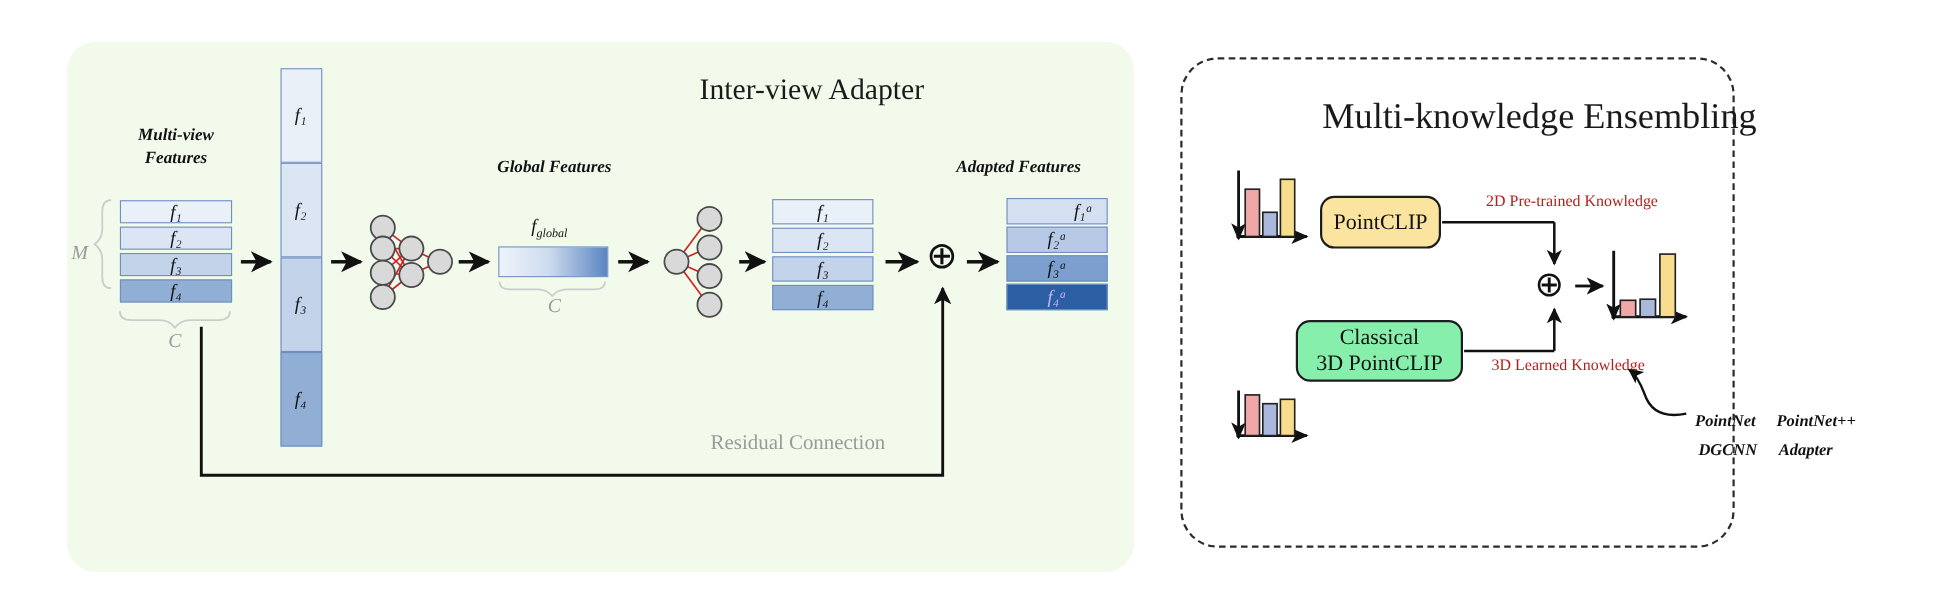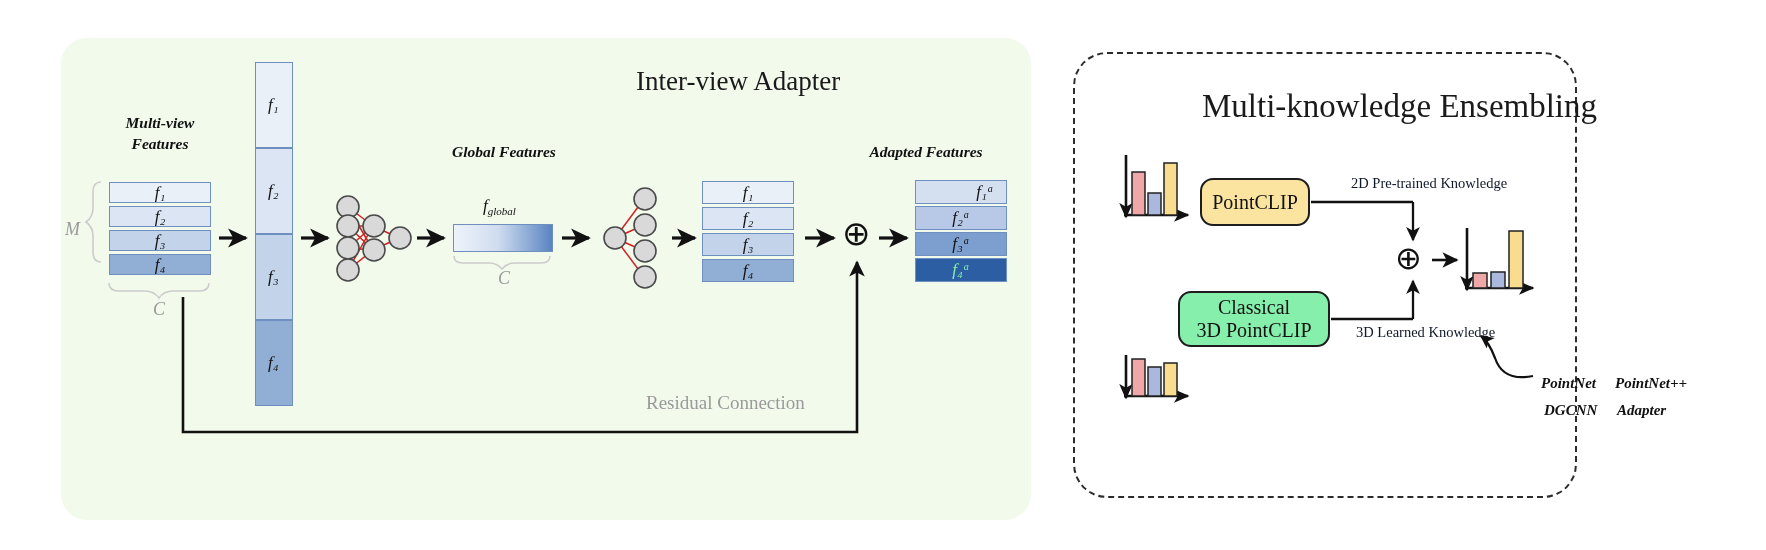--- a/index.html
+++ b/index.html
@@ -43,21 +43,21 @@
     border:2px dashed #2b2b2b;border-radius:34px;background:#ffffff;
   }
   .rbox{position:absolute;box-sizing:border-box;border:2.2px solid #1d1d1d;
         border-radius:13px;display:flex;align-items:center;
         justify-content:center;text-align:center;line-height:1.15;
         font-family:"Liberation Serif", serif;font-size:20px;color:#111;}
   #pointclip-box{background:#fbe3a0;}
   #classical-box{background:#86efac;}
 
   .knowlabel{position:absolute;font-family:"Liberation Serif", serif;
-       font-size:14.5px;color:#0f172a;white-space:nowrap;text-align:right;}
+       font-size:14.5px;color:#b91c1c;white-space:nowrap;text-align:right;}
 
   .netname{position:absolute;font-style:italic;font-weight:bold;
        font-family:"Liberation Serif", serif;font-size:15px;color:#111;
        white-space:nowrap;}
 
   .oplus{position:absolute;font-family:"Liberation Serif", serif;
          color:#111;line-height:1;}
 </style>
 </head>
 <body>
@@ -105,21 +105,21 @@
   <div class="fblock" id="im2" style="left: 659px; top: 233px; width: 92px; height: 23px; background: rgb(195, 211, 234);">f₃</div>
   <div class="fblock" id="im3" style="left: 659px; top: 259px; width: 92px; height: 23px; background: rgb(145, 174, 212);">f₄</div>
 
   <div class="oplus" style="left:799px;top:217px;font-size:34px;">⊕</div>
 
   <div class="cap" style="left:813px;top:142px;width:140px;">Adapted Features</div>
 
   <div class="fblock" id="ad0" style="left: 872px; top: 180px; width: 92px; height: 24px; background: rgb(212, 223, 240); padding-left: 48px;">f₁ᵃ</div>
   <div class="fblock" id="ad1" style="left: 872px; top: 206px; width: 92px; height: 24px; background: rgb(183, 201, 230);">f₂ᵃ</div>
   <div class="fblock" id="ad2" style="left: 872px; top: 232px; width: 92px; height: 24px; background: rgb(125, 159, 207);">f₃ᵃ</div>
-  <div class="fblock" id="ad3" style="left: 872px; top: 258px; width: 92px; height: 24px; color: #86efac; background: rgb(43, 94, 163);">f₄ᵃ</div>
+  <div class="fblock" id="ad3" style="left: 872px; top: 258px; width: 92px; height: 24px; color: #c4b5fd; background: rgb(43, 94, 163);">f₄ᵃ</div>
 
   <div class="greylabel" style="left:603px;top:392px;">Residual Connection</div>
 
   <div id="ensemble-panel"></div>
 
   <div class="panel-title" style="left:1159px;top:88px;font-size:33px;">Multi-knowledge Ensembling</div>
 
   <div class="rbox" id="pointclip-box" style="left:1157px;top:178px;width:110px;height:48px;">PointCLIP</div>
 
   <div class="rbox" id="classical-box" style="left:1135px;top:291px;width:152px;height:56px;flex-direction:column;">

